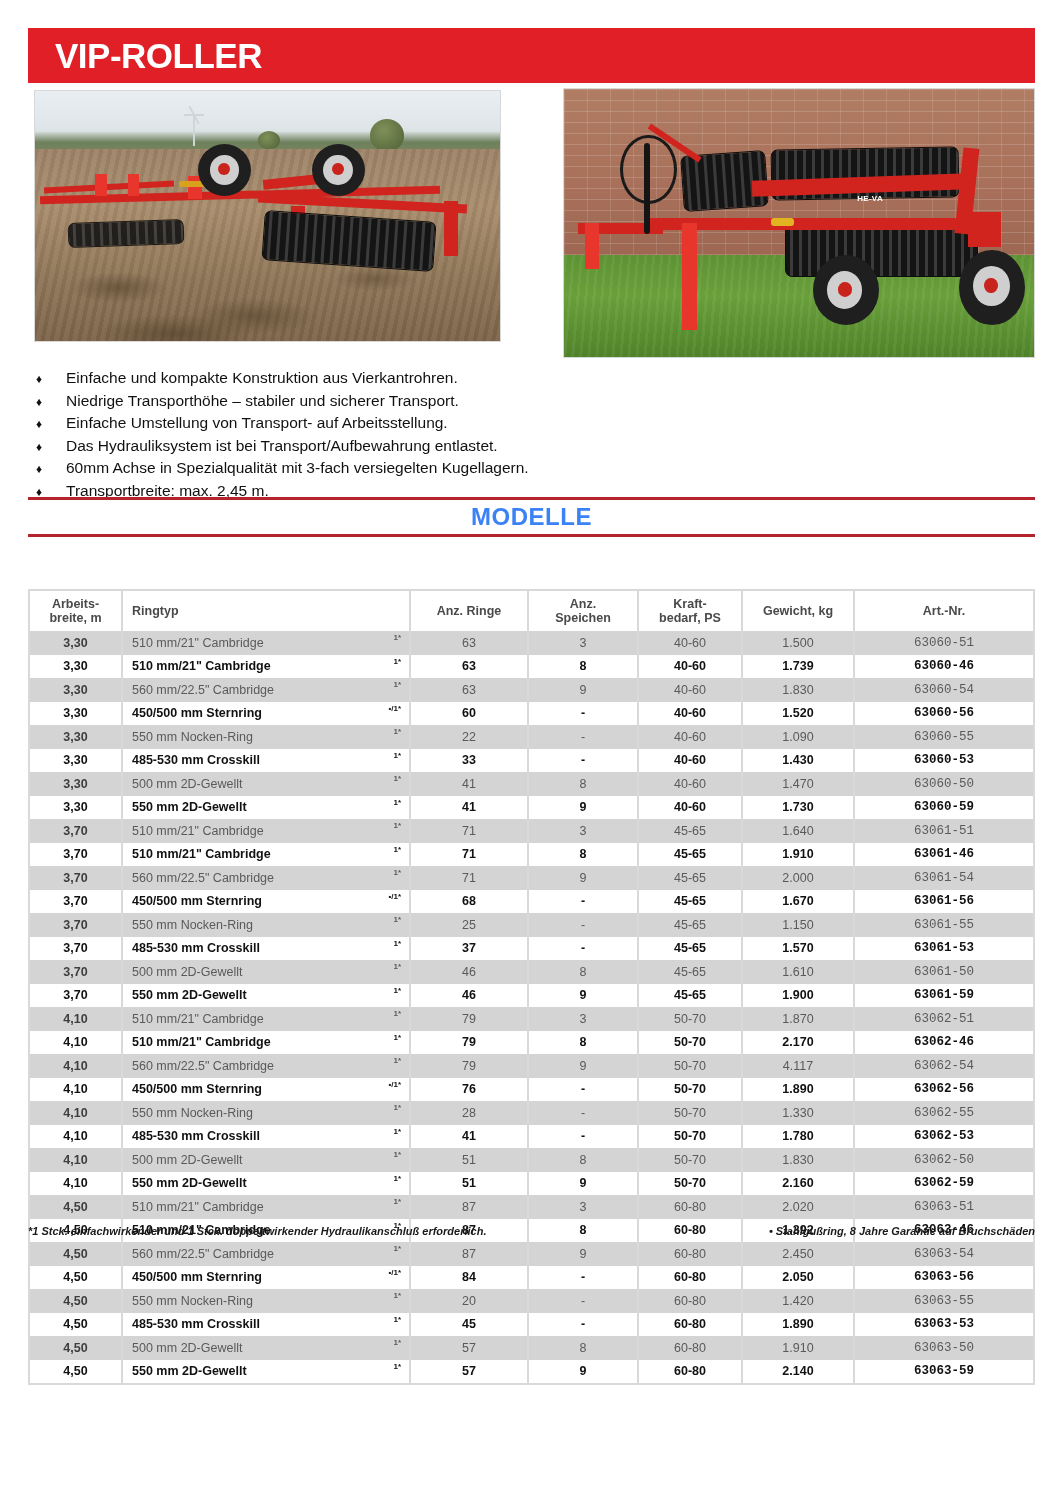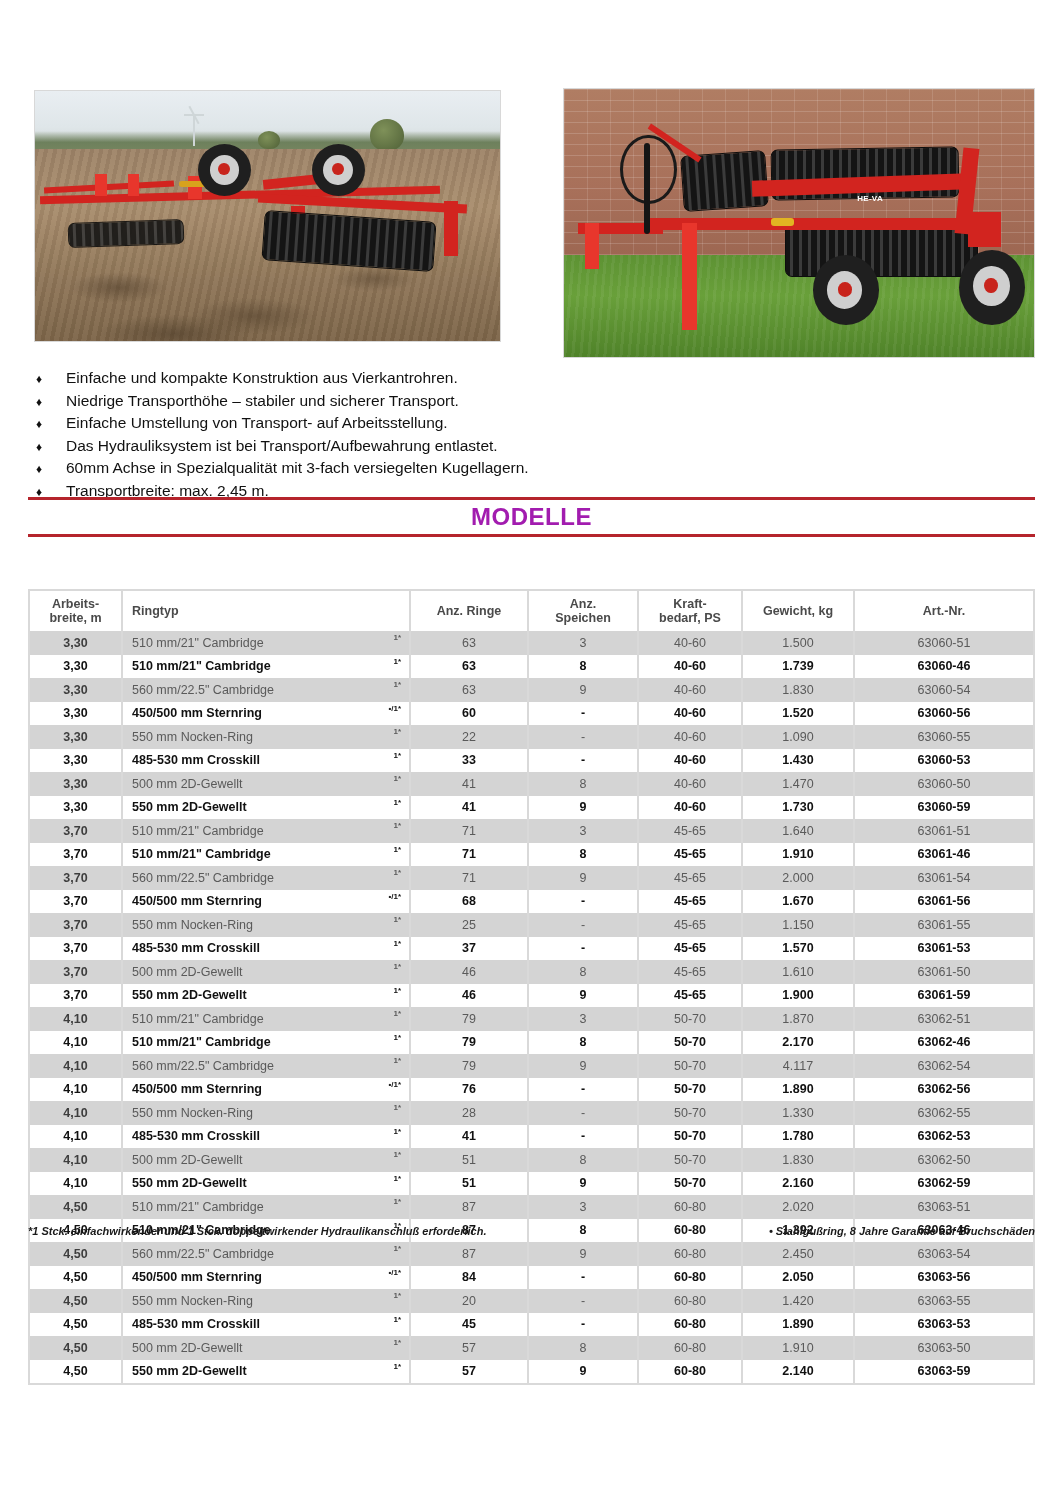--- a/index.html
+++ b/index.html
@@ -166,21 +166,21 @@
   .rule-top    { top: 497px; }
   .rule-bottom { top: 534px; }
   .modelle {
     position: absolute;
     left: 28px;
     top: 503px;
     width: 1007px;
     text-align: center;
     font-size: 24px;
     font-weight: bold;
-    color: #a21caf;
+    color: #3b82f6;
     letter-spacing: 0.5px;
   }
 
   
   .table-wrap {
     position: absolute;
     left: 28px;
     top: 549px;
     width: 1007px;
     background: #d9d9d9;
@@ -210,21 +210,21 @@
 
   tbody td {
     height: 23.5px;
     padding: 0 6px;
     text-align: center;
     vertical-align: middle;
     color: #4f4f4f;
     border-right: 2px solid #d9d9d9;
     white-space: nowrap;
   }
-  tbody td:last-child { border-right: none; }
+  tbody td:last-child { border-right: none; font-family: Liberation Mono, monospace; }
   tbody tr.odd  td { background: #d4d4d4; color: #5a5a5a; font-weight: normal; }
   tbody tr.even td { background: #ffffff; color: #111111; font-weight: bold; }
 
   td.c-width   { font-weight: bold; }
   tbody tr.odd td.c-width { color: #3e3e3e; font-weight: bold; }
   td.c-ring {
     text-align: left;
     padding-left: 9px;
     position: relative;
   }
@@ -261,20 +261,23 @@
     color: #1a1a1a;
   }
   .fn-left  { text-align: center; }
   .fn-right { text-align: center; }
 </style>
 </head>
 <body>
 
 <div class="page">
 
+  <div class="title-bar">
+    <h1>VIP-ROLLER</h1>
+  </div>
 
   <div class="photos">
 
     <div class="photo photo-left">
       <div class="ph-inner">
         <div class="sky-l"></div>
         <div class="treeline-l"></div>
         <div class="turbine"></div>
         <div class="bush-l" style="left:72%;top:11%;width:34px;height:32px;"></div>
         <div class="bush-l" style="left:48%;top:16%;width:22px;height:18px;"></div>

